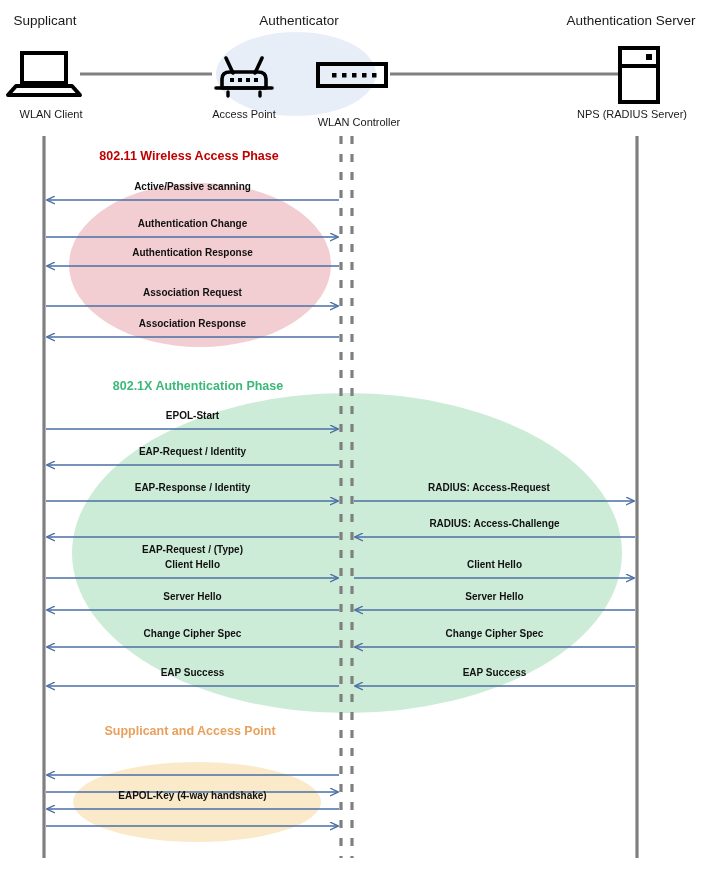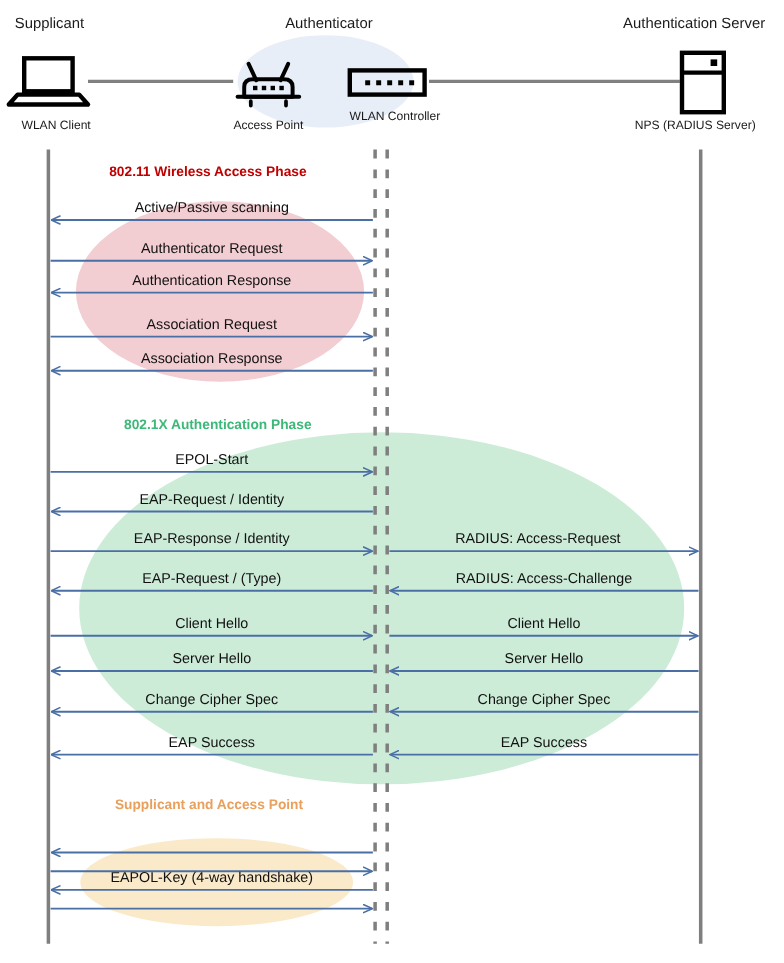--- a/index.html
+++ b/index.html
@@ -41,25 +41,26 @@
   .phase-label {
     position: absolute;
     font-size: 12.5px;
     font-weight: 600;
     white-space: nowrap;
     text-align: center;
     line-height: 18px;
   }
   .msg-label {
     position: absolute;
-    font-size: 13px;
+    font-size: 10px;
     color: #111111;
     white-space: nowrap;
     text-align: center;
     transform: translateX(-50%);
+    font-weight: bold;
   }
 </style>
 </head>
 <body>
 
 <div id="diagram-root">
 
   <svg id="diagram-svg" viewBox="0 0 713 875">
     <defs>
       <marker id="arrowR" markerWidth="9" markerHeight="9" refX="8" refY="4.5" orient="auto" markerUnits="userSpaceOnUse">
@@ -153,44 +154,44 @@
         <line x1="635" y1="686" x2="355" y2="686" stroke="#4a6fa5" stroke-width="1.7" marker-end="url(#arrowL)"></line>
       </g>
   </svg>
 
   <div class="actor-title" style="left:0px;top:13px;width:90px;">Supplicant</div>
   <div class="actor-title" style="left:239px;top:13px;width:120px;text-align:center;">Authenticator</div>
   <div class="actor-title" style="left:546px;top:13px;width:170px;">Authentication Server</div>
 
   <div class="actor-caption" style="left:0px;top:108px;width:102px;">WLAN Client</div>
   <div class="actor-caption" style="left:193px;top:108px;width:102px;">Access Point</div>
-  <div class="actor-caption" style="left:300px;top:100px;width:118px;">WLAN Controller</div>
+  <div class="actor-caption" style="left:300px;top:116px;width:118px;">WLAN Controller</div>
   <div class="actor-caption" style="left:546px;top:108px;width:172px;">NPS (RADIUS Server)</div>
 
   <div id="phase-labels">
       <div class="phase-label" style="left: 189px; top: 147px; color: rgb(192, 0, 0); transform: translateX(-50%);">
         <div>802.11 Wireless Access Phase</div>
       </div>
       <div class="phase-label" style="left: 198px; top: 377px; color: rgb(60, 184, 120); transform: translateX(-50%);">
         <div>802.1X Authentication Phase</div>
       </div>
       <div class="phase-label" style="left: 190px; top: 722px; color: rgb(232, 160, 92); transform: translateX(-50%);">
         <div>Supplicant and Access Point</div>
       </div>
     </div>
   <div id="msg-labels">
       <div class="msg-label" style="left: 192.5px; top: 181px;">Active/Passive scanning</div>
-      <div class="msg-label" style="left: 192.5px; top: 218px;">Authenticator Request</div>
+      <div class="msg-label" style="left: 192.5px; top: 218px;">Authentication Change</div>
       <div class="msg-label" style="left: 192.5px; top: 247px;">Authentication Response</div>
       <div class="msg-label" style="left: 192.5px; top: 287px;">Association Request</div>
       <div class="msg-label" style="left: 192.5px; top: 318px;">Association Response</div>
       <div class="msg-label" style="left: 192.5px; top: 410px;">EPOL-Start</div>
       <div class="msg-label" style="left: 192.5px; top: 446px;">EAP-Request / Identity</div>
       <div class="msg-label" style="left: 192.5px; top: 482px;">EAP-Response / Identity</div>
-      <div class="msg-label" style="left: 192.5px; top: 518px;">EAP-Request / (Type)</div>
+      <div class="msg-label" style="left: 192.5px; top: 544px;">EAP-Request / (Type)</div>
       <div class="msg-label" style="left: 192.5px; top: 559px;">Client Hello</div>
       <div class="msg-label" style="left: 192.5px; top: 591px;">Server Hello</div>
       <div class="msg-label" style="left: 192.5px; top: 628px;">Change Cipher Spec</div>
       <div class="msg-label" style="left: 192.5px; top: 667px;">EAP Success</div>
       <div class="msg-label" style="left: 192.5px; top: 790px;">EAPOL-Key (4-way handshake)</div>
       <div class="msg-label" style="left: 489px; top: 482px;">RADIUS: Access-Request</div>
       <div class="msg-label" style="left: 494.5px; top: 518px;">RADIUS: Access-Challenge</div>
       <div class="msg-label" style="left: 494.5px; top: 559px;">Client Hello</div>
       <div class="msg-label" style="left: 494.5px; top: 591px;">Server Hello</div>
       <div class="msg-label" style="left: 494.5px; top: 628px;">Change Cipher Spec</div>

